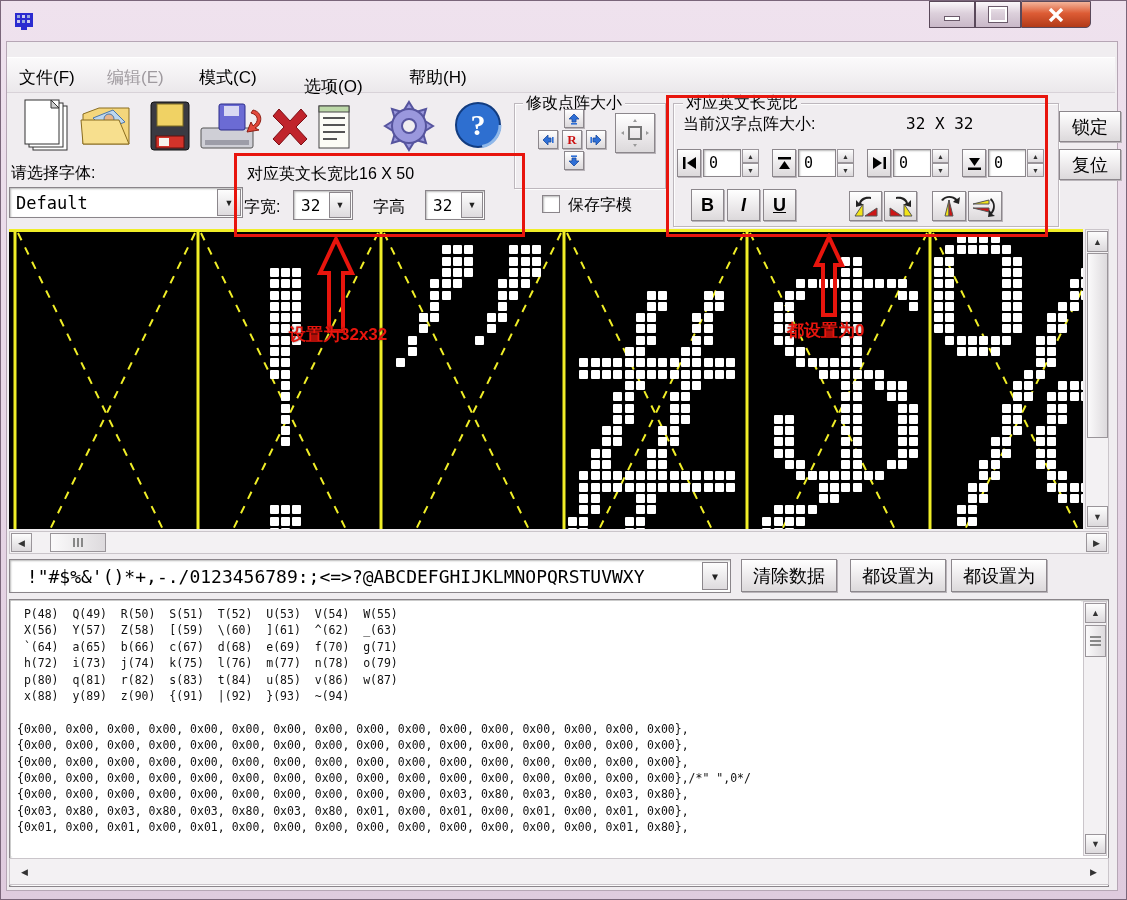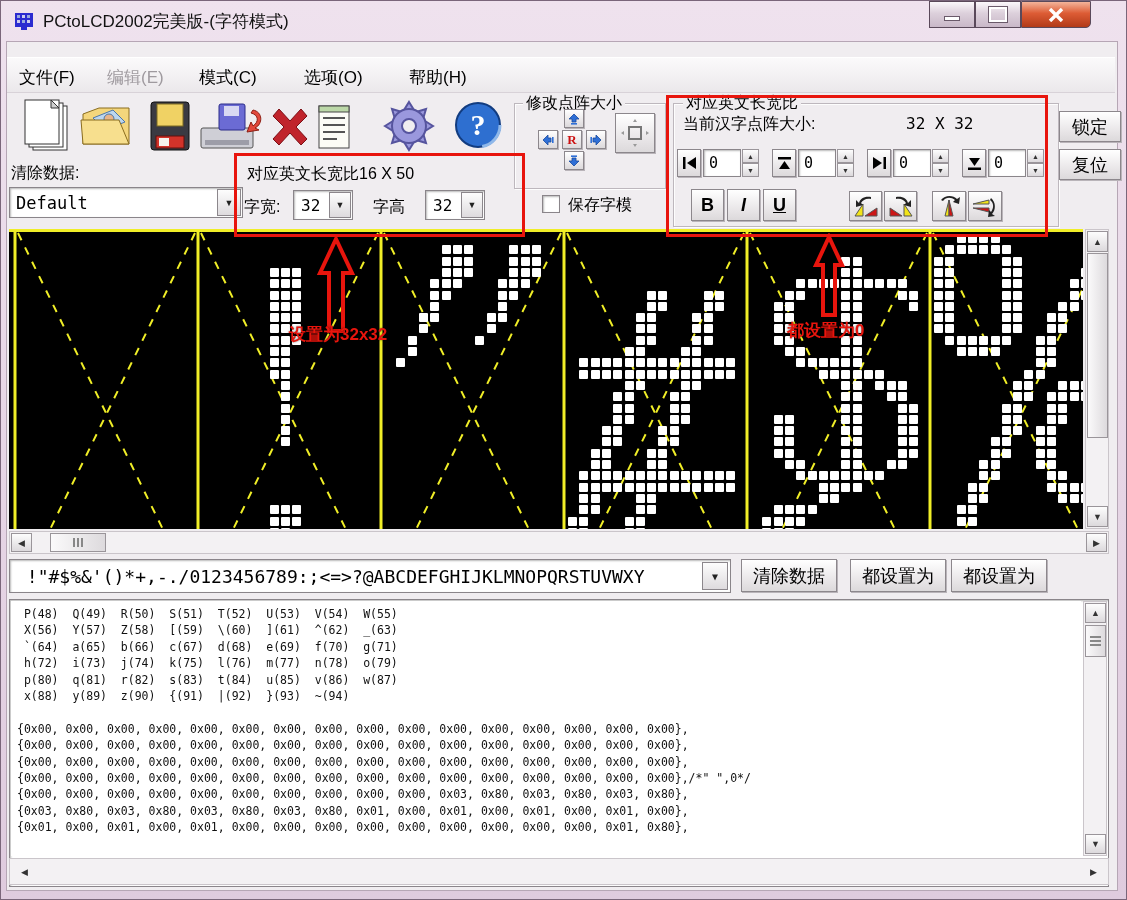--- a/index.html
+++ b/index.html
@@ -52,41 +52,40 @@
     <svg class="abs" style="left:12px;top:9px" width="22" height="22">
       <rect x="2" y="3" width="18" height="14" fill="#2b2bd0"></rect>
       <rect x="4" y="5" width="3" height="3" fill="#9ad"></rect>
         <rect x="9" y="5" width="3" height="3" fill="#cce"></rect>
       <rect x="14" y="5" width="3" height="3" fill="#9ad"></rect>
         <rect x="4" y="10" width="3" height="3" fill="#cce"></rect>
       <rect x="9" y="10" width="3" height="3" fill="#9ad"></rect>
         <rect x="14" y="10" width="3" height="3" fill="#cce"></rect>
       <rect x="8" y="17" width="6" height="3" fill="#2b2bd0"></rect>
     </svg>
-    <div class="abs title-text" style="left:42px;top:9px">PCtoLCD2002完美版-(字符模式)</div>
     <div class="abs capbtn" style="left:928px;top:0;width:46px;height:27px">
       <div style="width:14px;height:3px;background:#fff;border:1px solid #6a5a6a;margin-top:8px"></div>
     </div>
     <div class="abs capbtn" style="left:974px;top:0;width:46px;height:27px">
       <div style="width:14px;height:11px;border:2px solid #fff;outline:1px solid #6a5a6a;background:transparent"></div>
     </div>
     <div class="abs capbtn close" style="left:1020px;top:0;width:70px;height:27px">
       <svg width="16" height="14">
           <path d="M2,1 L14,13 M14,1 L2,13" stroke="#fff" stroke-width="3.4"></path>
         </svg>
     </div>
   </div>
 
   <div class="abs client" style="left:5px;top:40px;width:1110px;height:848px;border:1px solid #b6a6b5"></div>
 
   <div class="abs menubar" style="left:6px;top:56px;width:1108px;height:34px"></div>
   <div class="abs menuitem" style="left:12px;top:61px">文件(F)</div>
   <div class="abs menuitem disabled" style="left:100px;top:61px">编辑(E)</div>
   <div class="abs menuitem" style="left:192px;top:61px">模式(C)</div>
-  <div class="abs menuitem" style="left:297px;top:61px">选项(O)</div>
+  <div class="abs menuitem" style="left:297px;top:70px">选项(O)</div>
   <div class="abs menuitem" style="left:402px;top:61px">帮助(H)</div>
 
   <svg class="abs" style="left:18px;top:97px" width="56" height="58">
     <rect x="14" y="8" width="34" height="44" fill="#fff" stroke="#333"></rect>
       <rect x="10" y="5" width="34" height="44" fill="#fff" stroke="#333"></rect>
     <rect x="6" y="2" width="34" height="44" fill="#fff" stroke="#333"></rect>
     <path d="M32,2 L40,10 L32,10 Z" fill="#cfcfcf" stroke="#333"></path>
   </svg>
   <svg class="abs" style="left:78px;top:99px" width="58" height="54">
     <path d="M4,14 L20,8 L50,8 L50,44 L4,44 Z" fill="#f4d67c" stroke="#8a6d1f"></path>
@@ -131,21 +130,21 @@
       <circle cx="28" cy="28" r="17"></circle>
     </g>
     <circle cx="28" cy="28" r="7" fill="#f0edf0" stroke="#56549e" stroke-width="2"></circle>
   </svg>
   <svg class="abs" style="left:452px;top:99px" width="50" height="50">
     <circle cx="25" cy="25" r="22" fill="#2e6fd0" stroke="#123c80" stroke-width="2"></circle>
     <circle cx="25" cy="25" r="22" fill="none" stroke="#8fb8ea" stroke-width="3" stroke-dasharray="30 110"></circle>
     <text x="25" y="35" font-size="30" font-weight="bold" fill="#fff" text-anchor="middle" font-family="'Liberation Serif',serif">?</text>
   </svg>
 
-  <div class="abs lab16" style="left:10px;top:162px">清除数据:</div>
+  <div class="abs lab16" style="left:10px;top:162px">请选择字体:</div>
   <div class="abs sunken" style="left:8px;top:186px;width:234px;height:31px">
     <div class="abs mono" style="left:6px;top:5px;font-size:17px">Default</div>
     <div class="abs combo-arrow" style="right:1px;top:1px;width:24px;height:27px">▼</div>
   </div>
 
   <div class="abs lab16" style="left:246px;top:163px">对应英文长宽比16 X 50</div>
   <div class="abs lab16" style="left:243px;top:196px">字宽:</div>
   <div class="abs sunken" style="left:292px;top:189px;width:60px;height:30px">
     <div class="abs mono" style="left:7px;top:5px;font-size:16px">32</div>
     <div class="abs combo-arrow" style="right:1px;top:1px;width:22px;height:26px">▼</div>

